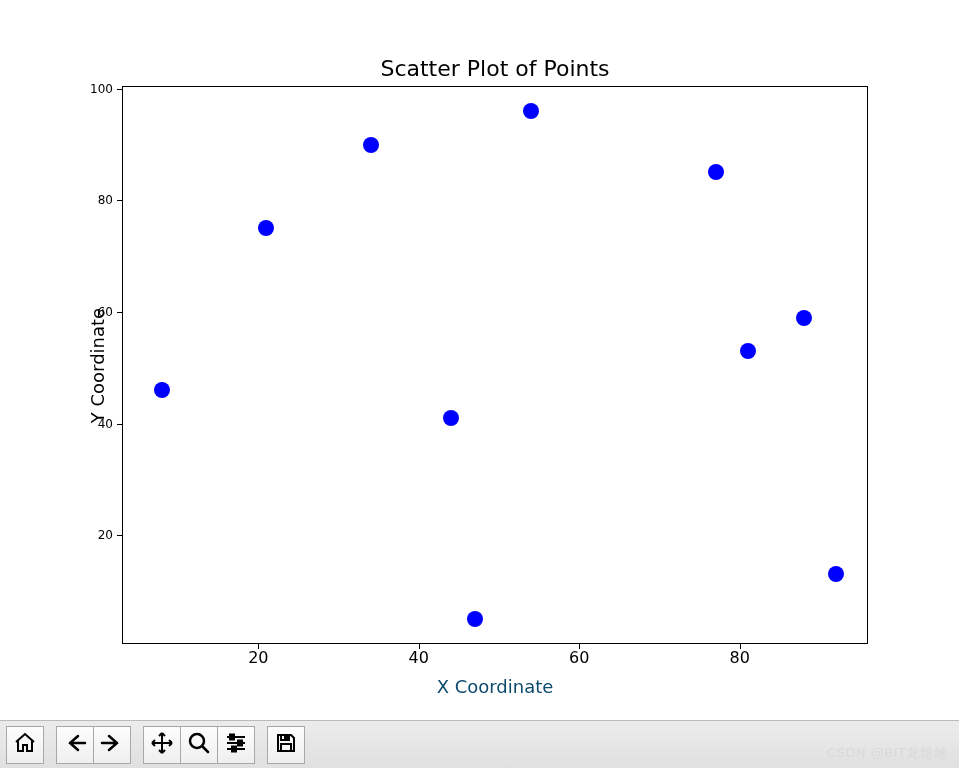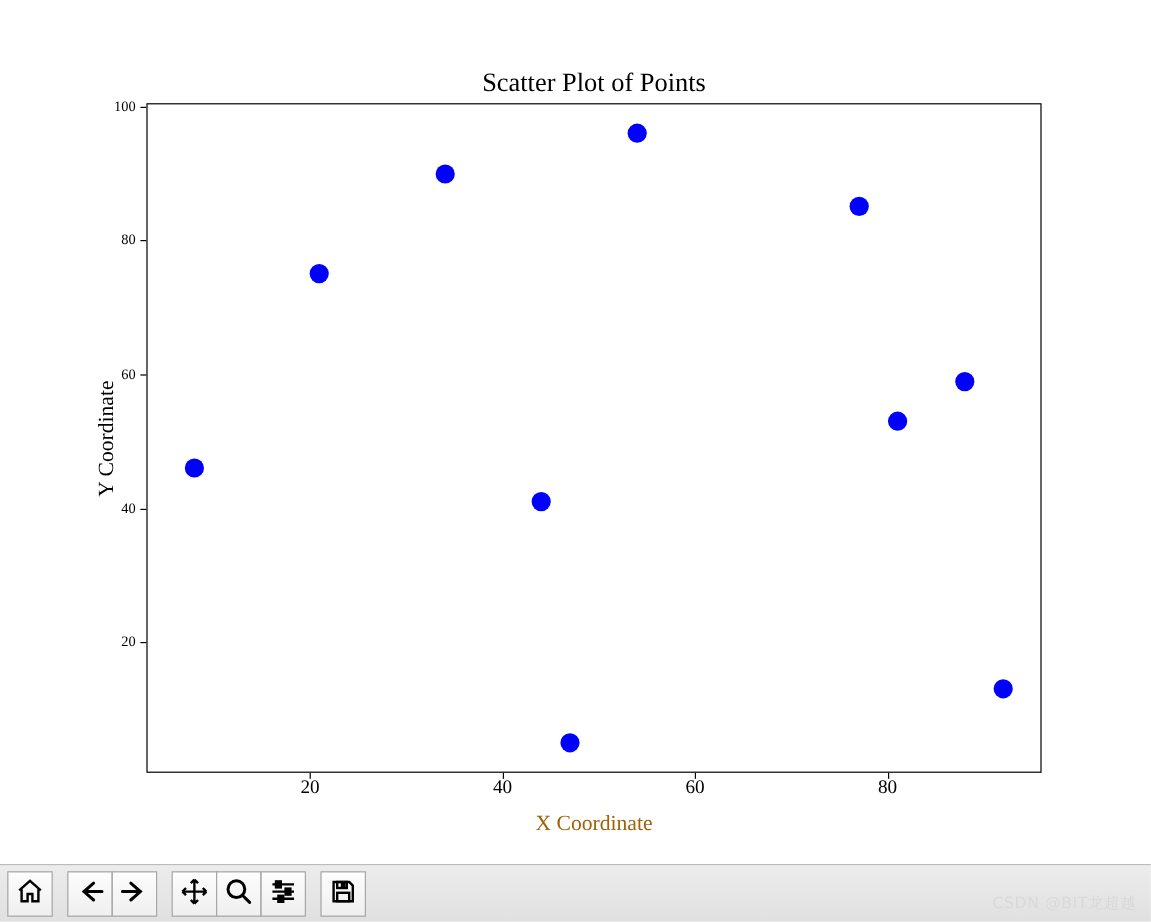--- a/index.html
+++ b/index.html
@@ -9,21 +9,20 @@
       background: #ffffff;
       font-family: "DejaVu Sans", Arial, sans-serif;
       position: relative;
       overflow: hidden;
     }
     .figure {
       width: 959px;
       height: 536px;
       background: #ffffff;
       position: relative;
-      font-family: Liberation Serif, serif;
     }
     .plot-area {
       position: absolute;
       left: 122px;
       top: 86px;
       width: 746px;
       height: 558px;
       border: 1.5px solid #000000;
       background: #ffffff;
     }
@@ -51,21 +50,21 @@
       color: #000000;
       white-space: nowrap;
     }
     .x-axis-label {
       position: absolute;
       top: 676px;
       left: 122px;
       width: 746px;
       text-align: center;
       font-size: 18px;
-      color: #a16207;
+      color: #0c4a6e;
     }
     .x-tick {
       position: absolute;
       top: 648px;
       font-size: 16px;
       color: #000000;
       transform: translateX(-50%);
     }
     .x-tick-line {
       position: absolute;

